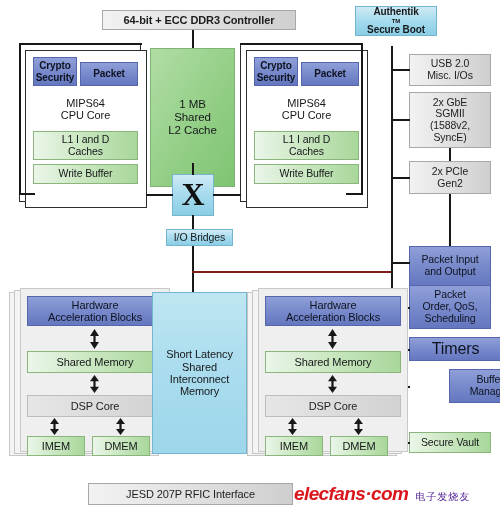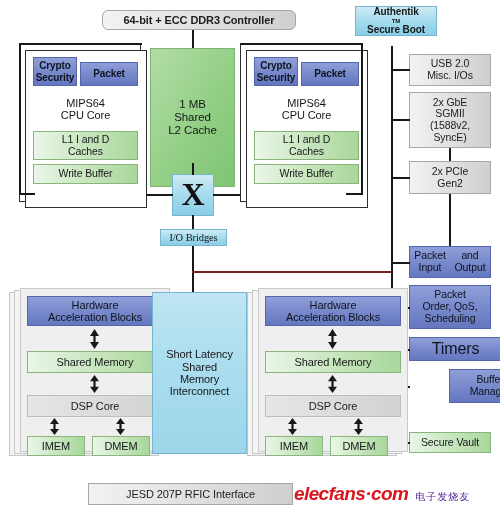--- a/index.html
+++ b/index.html
@@ -86,21 +86,21 @@
   #wm .ef { color:#d8161c; font-size:19px; font-weight:bold; font-style:italic; letter-spacing:-0.6px; }
   #wm .cn { color:#4c1d95; font-size:10px; margin-left:7px; letter-spacing:1px;margin-top:8px; }
 
   .sup { font-size:6px; vertical-align: super; }
 </style>
 </head>
 <body>
 
 <div id="canvas">
 
-  <div class="blk g-grey" style="left:102px; top:10px; width:194px; height:20px; font-size:11px;border-radius:6px;">
+  <div class="blk g-grey" style="left:102px; top:10px; width:194px; height:20px; font-size:11px;">
     <span>64-bit + ECC DDR3 Controller</span>
   </div>
 
   <div class="line vline" style="left:192px; top:30px; height:19px;"></div>
 
   <div class="blk g-cyan" style="left:355px; top:6px; width:82px; height:30px; font-size:10px; flex-direction:column; justify-content:center;">
     <span>
         <span>Authentik</span>
         <span class="sup">TM</span>
       </span>
@@ -171,21 +171,21 @@
   <div class="line hline" style="left:146px; top:194px; width:27px;"></div>
 
   <div class="line hline" style="left:213px; top:194px; width:28px;"></div>
 
   <div class="line vline" style="left:19px; top:43px; height:152px;"></div>
   <div class="line hline" style="left:19px; top:193px; width:16px;"></div>
   <div class="line vline" style="left:361px; top:43px; height:152px;"></div>
   <div class="line hline" style="left:346px; top:193px; width:16px;"></div>
 
   <div class="line vline" style="left:192px; top:215px; height:15px;"></div>
-  <div class="blk g-cyan" style="left:160px; top:229px; width:67px; height:17px; font-size:10.5px; font-weight:normal;font-family:Liberation Serif, serif;">
+  <div class="blk g-cyan" style="left:166px; top:229px; width:67px; height:17px; font-size:10.5px; font-weight:normal;">
     <span>I/O Bridges</span>
   </div>
 
   <div class="line vline" style="left:192px; top:246px; height:46px;"></div>
 
   <div class="line hline line-red" style="left:192px; top:271px; width:200px;"></div>
 
   <div class="line vline" style="left:391px; top:46px; height:404px;"></div>
 
   <div class="blk g-grey" style="left:409px; top:54px; width:82px; height:32px; flex-direction:column; font-weight:normal; font-size:10.5px;">
@@ -202,21 +202,21 @@
   </div>
   <div class="line hline" style="left:391px; top:119px; width:19px;"></div>
 
   <div class="blk g-grey" style="left:409px; top:161px; width:82px; height:33px; flex-direction:column; font-weight:normal; font-size:10.5px;">
     <span>2x PCIe</span>
     <span>Gen2</span>
   </div>
   <div class="line vline" style="left:449px; top:148px; height:13px;"></div>
   <div class="line hline" style="left:391px; top:177px; width:19px;"></div>
 
-  <div class="blk g-blue" style="left:409px; top:246px; width:82px; height:32px; flex-direction:row; font-weight:normal; font-size:10.5px;">
+  <div class="blk g-blue" style="left:409px; top:246px; width:82px; height:40px; flex-direction:column; font-weight:normal; font-size:10.5px;">
     <span>Packet Input</span>
     <span>and Output</span>
   </div>
   <div class="line vline" style="left:449px; top:194px; height:52px;"></div>
   <div class="line hline" style="left:391px; top:262px; width:19px;"></div>
 
   <div class="blk g-blue" style="left:409px; top:285px; width:82px; height:44px; flex-direction:column; font-weight:normal; font-size:10.5px;">
     <span>Packet</span>
     <span>Order, QoS,</span>
     <span>Scheduling</span>
@@ -277,22 +277,22 @@
     <span>IMEM</span>
   </div>
   <div class="blk g-green" style="left:92px; top:436px; width:58px; height:20px; font-weight:normal; font-size:11px;">
     <span>DMEM</span>
   </div>
 
   <div class="blk g-cyan" style="left:152px; top:292px; width:95px; height:162px; flex-direction:column; font-weight:normal; font-size:11px;
               background:linear-gradient(to bottom,#bfe6f2 0%,#a9dcee 50%,#9ed6ea 100%);text-align:center;">
     <span>Short Latency</span>
     <span>Shared</span>
+    <span>Interconnect</span>
     <span>Memory</span>
-    <span>Interconnect</span>
   </div>
 
   <div class="shadow-card" style="position:absolute; left:247px; top:292px; width:150px; height:164px;"></div>
   <div class="shadow-card" style="position:absolute; left:252px; top:290px; width:150px; height:164px;"></div>
   <div class="card-bg" style="position:absolute; left:258px; top:288px; width:150px; height:164px; background:#efefef;"></div>
 
   <div class="blk g-blue" style="left:265px; top:296px; width:136px; height:30px; flex-direction:column; font-weight:normal; font-size:11px;">
     <span>Hardware</span>
     <span>Acceleration Blocks</span>
   </div>

